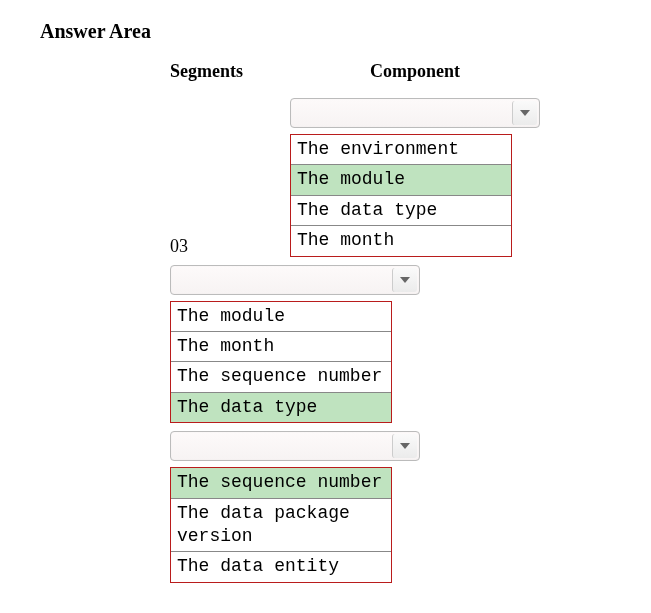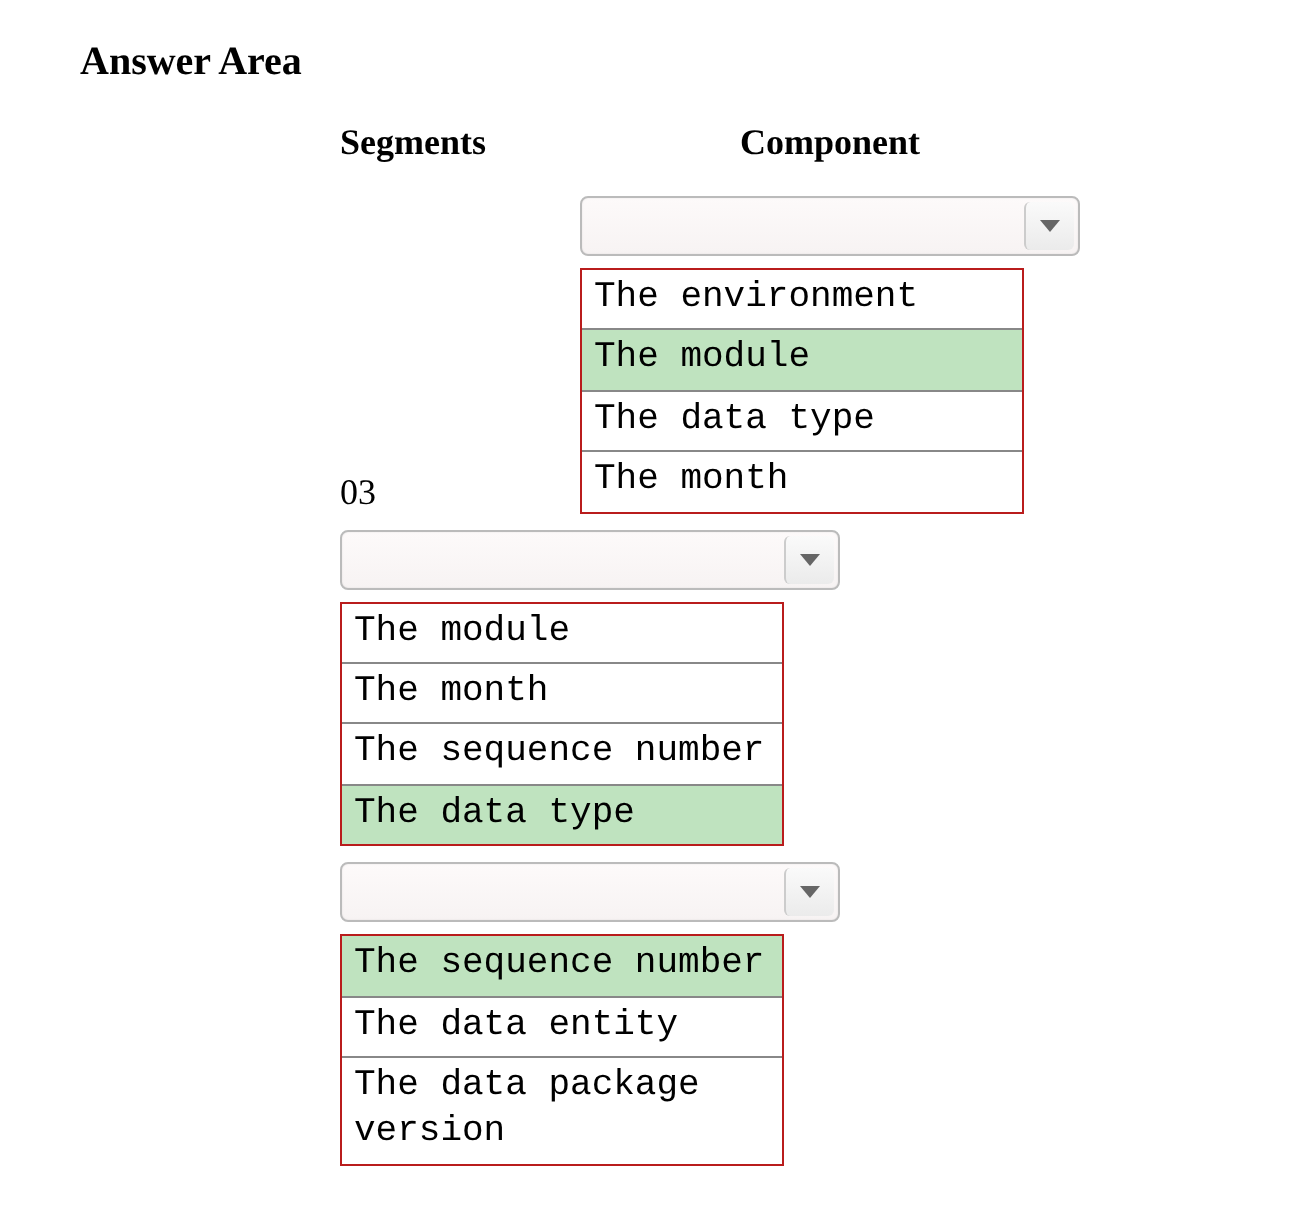--- a/index.html
+++ b/index.html
@@ -148,19 +148,19 @@
     <div class="comp-area">
       <div class="dropdown-bar">
         <div class="dropdown-arrow-box">
           <svg viewBox="0 0 10 6">
               <polygon points="0,0 10,0 5,6" fill="#666"></polygon>
             </svg>
         </div>
       </div>
       <div class="option-list">
         <div class="option-item selected">The sequence number</div>
+        <div class="option-item">The data package version</div>
         <div class="option-item">The data entity</div>
-        <div class="option-item">The data package version</div>
       </div>
     </div>
   </div>
 
 </div>
 
 </body></html>

